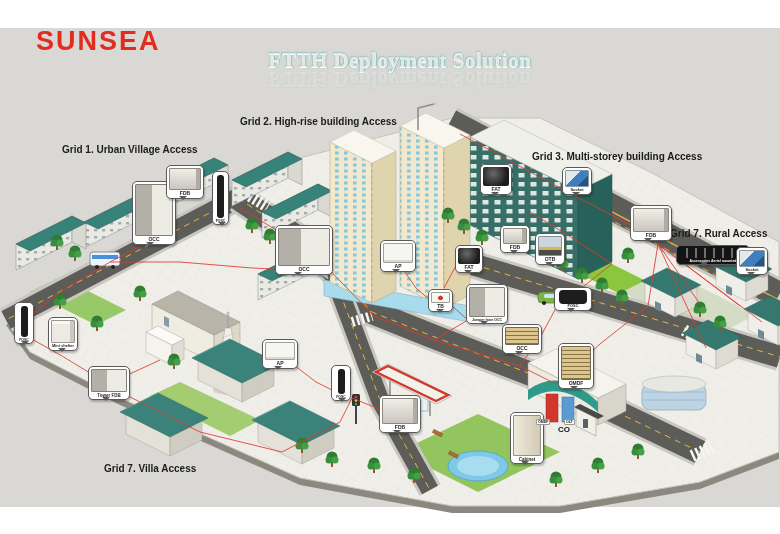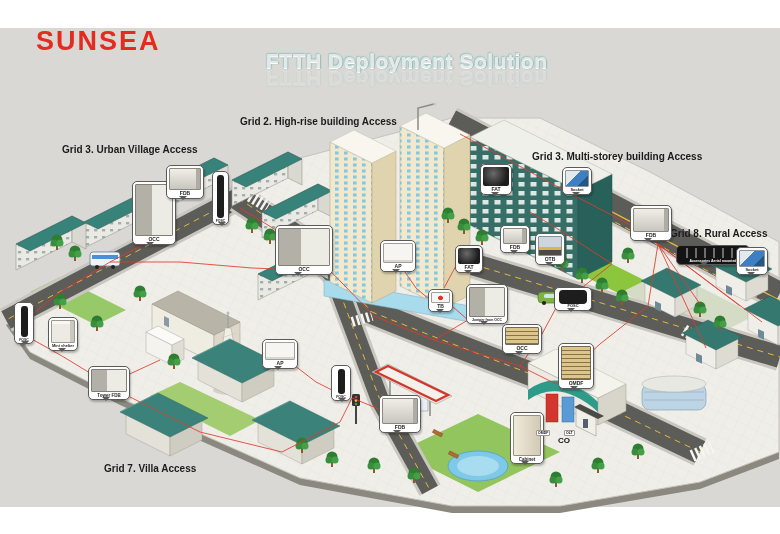--- a/index.html
+++ b/index.html
@@ -2,21 +2,21 @@
 <html><head>
 <meta charset="utf-8">
 <style>
   html,body{margin:0;padding:0;}
   body{width:780px;height:534px;position:relative;background:#ffffff;
        font-family:"Liberation Sans",sans-serif;overflow:hidden;}
   #panel{position:absolute;left:0;top:28px;width:780px;height:479px;background:#d9d8d4;}
   #scene{position:absolute;left:0;top:0;}
   #logo{position:absolute;left:36px;top:26px;font-size:27px;font-weight:800;
         letter-spacing:2px;color:#e32b20;transform:scaleY(1.05);}
-  #title-wrap{position:absolute;left:266px;top:50px;width:300px;text-align:left;line-height:1;}
+  #title-wrap{position:absolute;left:250px;top:50px;width:300px;text-align:center;line-height:1;font-family:Liberation Serif, serif;}
   .title-text{font-size:21px;font-weight:bold;letter-spacing:.5px;color:#e3e8e6;
         text-shadow:0 1px 0 #ffffff,0 0 2px #7fb5b5,1px 1px 1px #8fbcbc,-1px -1px 1px #aacfcf;}
   .title-reflect{transform:scaleY(-1);opacity:.22;margin-top:-2px;filter:blur(.4px);}
   .grid-label{position:absolute;font-size:10px;font-weight:bold;color:#1b1b1b;white-space:nowrap;}
   .callout{position:absolute;background:#ffffff;border:1px solid #5a5a5a;border-radius:5px;
         padding:2px 2px 1px 2px;box-sizing:border-box;display:flex;flex-direction:column;
         box-shadow:1px 2px 2px rgba(0,0,0,.25);}
   .callout::after{content:'';position:absolute;bottom:-6px;left:32%;border:4px solid transparent;
         border-top-color:#5a5a5a;}
   .dev{flex:1;margin-bottom:1px;border-radius:1px;}
@@ -31,21 +31,21 @@
   .cyl-h .dev{background:#1d1d1d;height:9px;margin:auto 2px;border-radius:4px;}
   .rack .dev{background:repeating-linear-gradient(180deg,#dcc68d 0 3px,#8a7342 3px 4px);border:.5px solid #6f6a58;}
   .socket .dev{background:linear-gradient(135deg,#e4e9ec 38%,#3e7fc1 38% 72%,#27567e 72%);border:.5px solid #8a94a0;}
   .otb .dev{background:linear-gradient(180deg,#cdd6dd 0 55%,#d8b84a 55% 70%,#4a4a48 70%);border:.5px solid #88929a;}
   .tb .dev{background:radial-gradient(circle at 50% 55%,#d23a2c 0 2.2px,#f7f6f2 2.6px);border:.5px solid #a0a09a;}
   .shelter .dev{background:#eceae3;border:.5px solid #9a9890;box-shadow:inset -4px 0 0 #cbc8bf,inset 0 3px 0 #f8f7f2;}
   .door .dev{background:linear-gradient(90deg,#f0ead9,#d2cab6);border:.5px solid #96917f;}
   .strip{background:#141414;}
   .strip .dev{background:repeating-linear-gradient(90deg,#141414 0 7px,#6e6e6e 7px 9px);}
   .strip .clabel{color:#ffffff;}
-  .scene-label{position:absolute;font-weight:bold;color:#111;white-space:nowrap;margin-top:11px;}
+  .scene-label{position:absolute;font-weight:bold;color:#111;white-space:nowrap;}
   .scene-chip{background:#fff;padding:0 1px;border-radius:1px;border:.5px solid #999;}
 </style>
 </head>
 <body>
 
 <div id="panel"></div>
 
 <svg id="scene" width="780" height="534" viewBox="0 0 780 534">
   <defs>
     <pattern id="p-win" patternUnits="userSpaceOnUse" width="8" height="7">
@@ -292,24 +292,24 @@
     <polyline points="108,384 160,360"></polyline>
     <polyline points="108,386 200,432 282,452 340,422 352,398"></polyline>
     <polyline points="352,398 396,416"></polyline>
     <polyline points="290,362 316,382 344,396"></polyline>
     <polyline points="398,262 416,288 430,300"></polyline>
     <polyline points="458,262 444,288"></polyline>
   </g>
 </svg>
 
 <div id="grid-labels">
-    <div class="grid-label" style="left: 62px; top: 144px;">Grid 3. Urban Village Access</div>
+    <div class="grid-label" style="left: 62px; top: 144px;">Grid 1. Urban Village Access</div>
     <div class="grid-label" style="left: 240px; top: 116px;">Grid 2. High-rise building Access</div>
     <div class="grid-label" style="left: 532px; top: 118px; margin-top: 33px;">Grid 3. Multi-storey building Access</div>
-    <div class="grid-label" style="left: 670px; top: 228px;">Grid 8. Rural Access</div>
+    <div class="grid-label" style="left: 670px; top: 228px;">Grid 7. Rural Access</div>
     <div class="grid-label" style="left: 104px; top: 463px;">Grid 7. Villa Access</div>
   </div>
 <div id="callouts">
     <div class="callout cabinet-open" style="left: 132px; top: 181px; width: 44px; height: 64px;">
       <div class="dev"></div>
       <div class="clabel" style="font-size: 5px;">OCC</div>
     </div>
     <div class="callout cabinet-wall" style="left: 166px; top: 165px; width: 38px; height: 34px;">
       <div class="dev"></div>
       <div class="clabel" style="font-size: 5px;">FDB</div>

